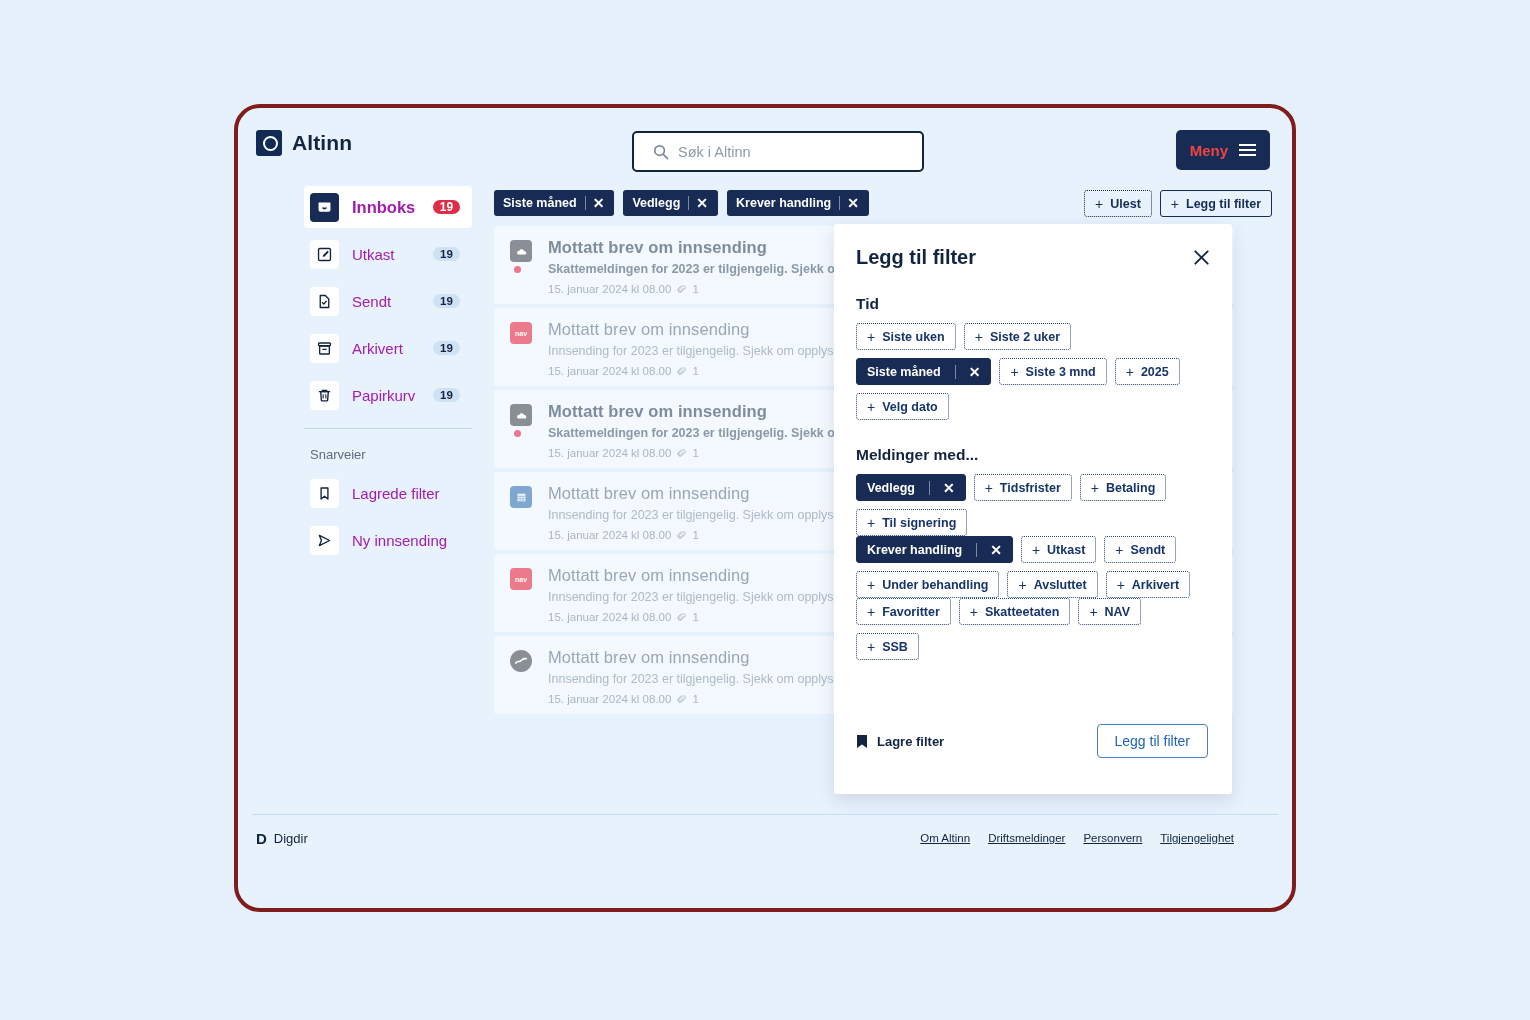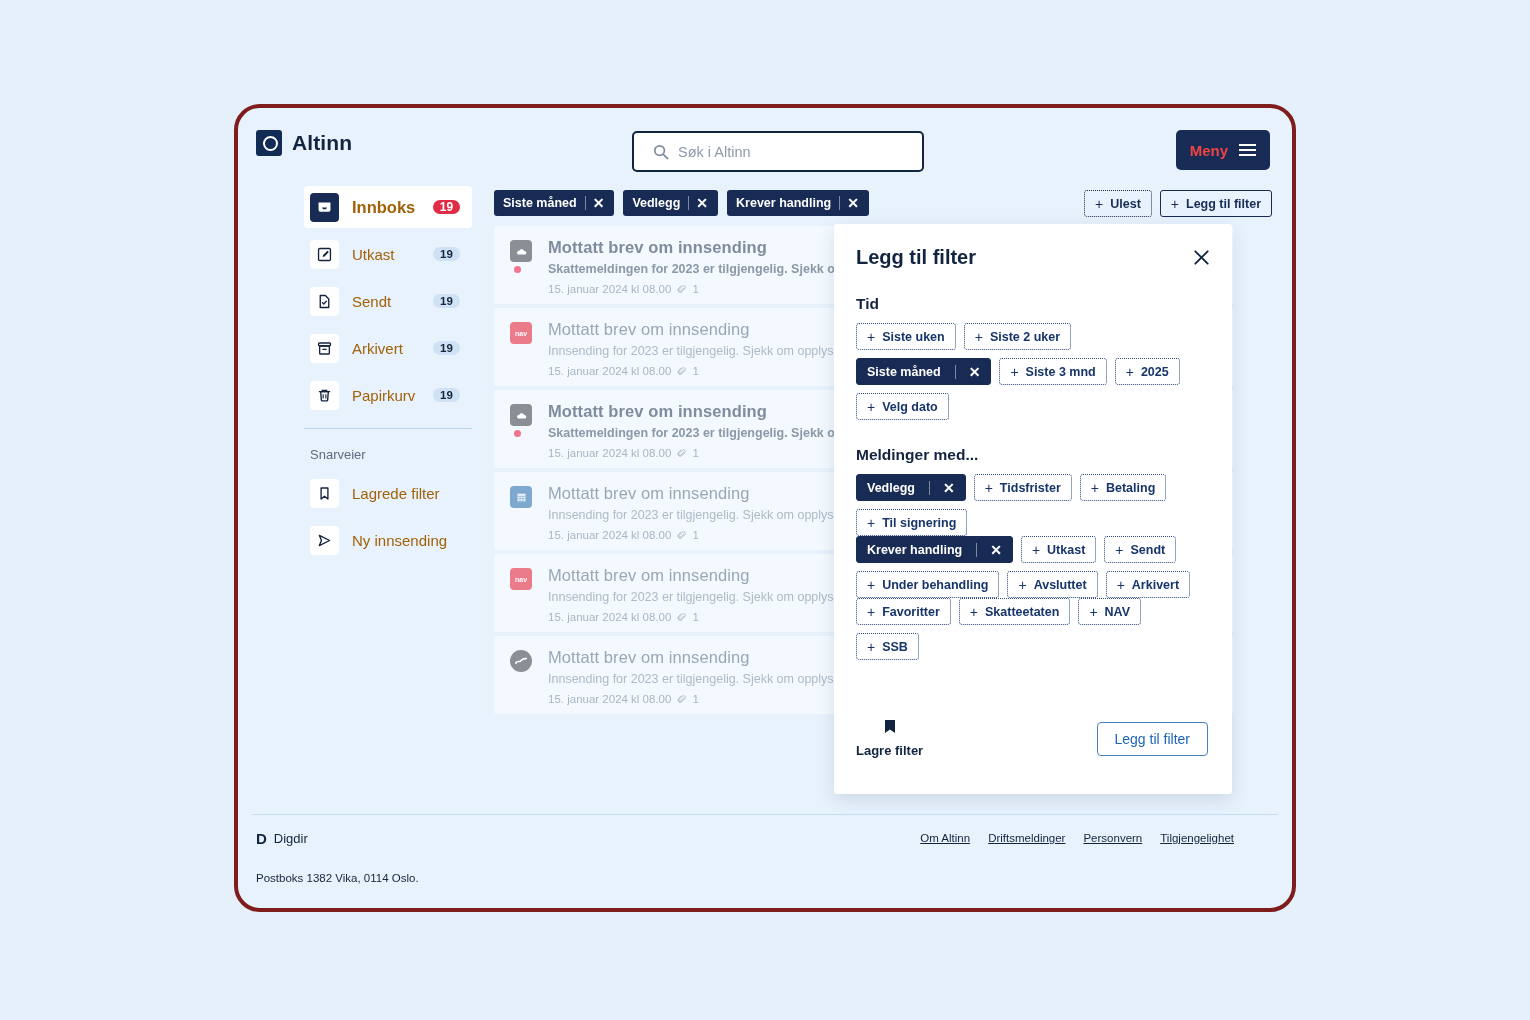--- a/index.html
+++ b/index.html
@@ -87,21 +87,21 @@
     width: 29px; height: 29px;
     border-radius: 4px;
     background: #FFFFFF;
     display: flex; align-items: center; justify-content: center;
     flex: 0 0 29px;
   }
   .nav-item.active .nav-ico { background: #172B54; }
   .nav-label {
     flex: 1;
     margin-left: 13px;
-    font-size: 15px; color: #a16207;
+    font-size: 15px; color: #a21caf;
   }
   .nav-item.active .nav-label { font-size: 16.5px; font-weight: 600; }
   .nav-badge {
     min-width: 27px; height: 14px;
     border-radius: 11px;
     background: #CFE1F5; color: #14243E;
     font-size: 11.5px; font-weight: 700;
     display: flex; align-items: center; justify-content: center;
     padding: 0 6px;
   }
@@ -250,21 +250,20 @@
 
   #panel-footer {
     position: absolute; left: 22px; right: 24px; bottom: 36px;
     display: flex; align-items: center; justify-content: space-between;
   }
   #save-filter {
     display: flex; align-items: center; gap: 9px;
     background: none; border: none; cursor: pointer;
     font-size: 13px; font-weight: 700; color: #12243F;
     font-family: "Liberation Sans", sans-serif;
-    flex-direction: column;
   }
   #apply-filter {
     height: 34px; padding: 0 17px;
     background: #fff;
     border: 1.5px solid #4A7FC1;
     border-radius: 4px;
     color: #1C64B5;
     font-size: 14px;
     cursor: pointer;
     font-family: "Liberation Sans", sans-serif;
@@ -676,21 +675,20 @@
     </div>
   </div>
 
   <div id="footer-divider"></div>
   <div id="footer">
     <div class="digdir">
       <span class="dmark">D</span>
       <span>Digdir</span>
     </div>
     <div id="footer-address">
-      <div>Postboks 1382 Vika, 0114 Oslo.</div>
     </div>
     <div id="footer-links">
       <a href="#">Om Altinn</a>
       <a href="#">Driftsmeldinger</a>
       <a href="#">Personvern</a>
       <a href="#">Tilgjengelighet</a>
     </div>
   </div>
 
 </div>

